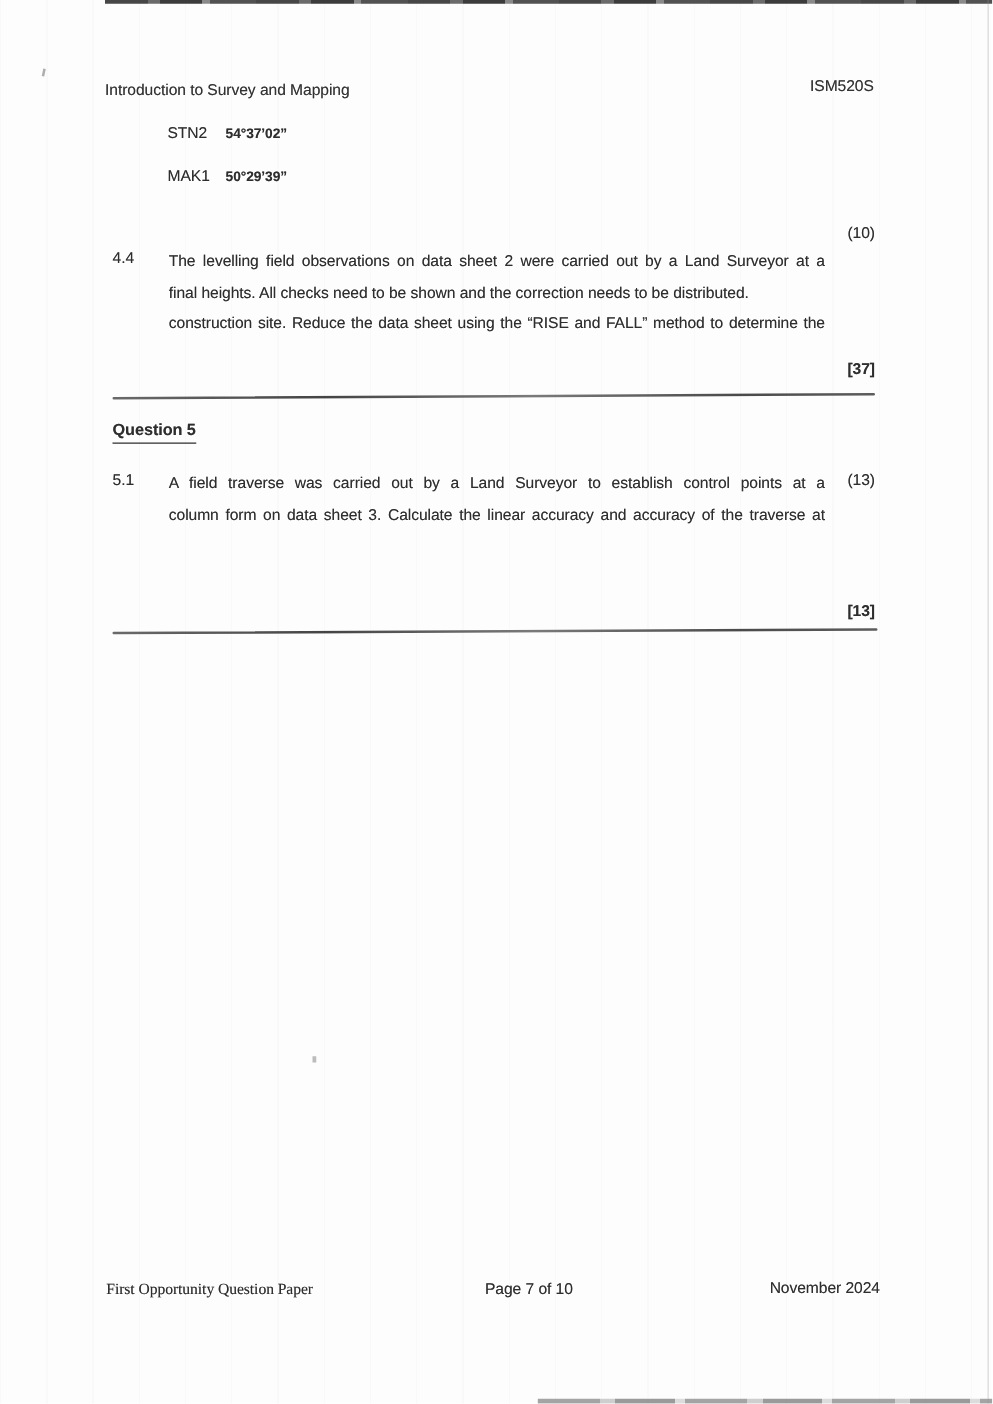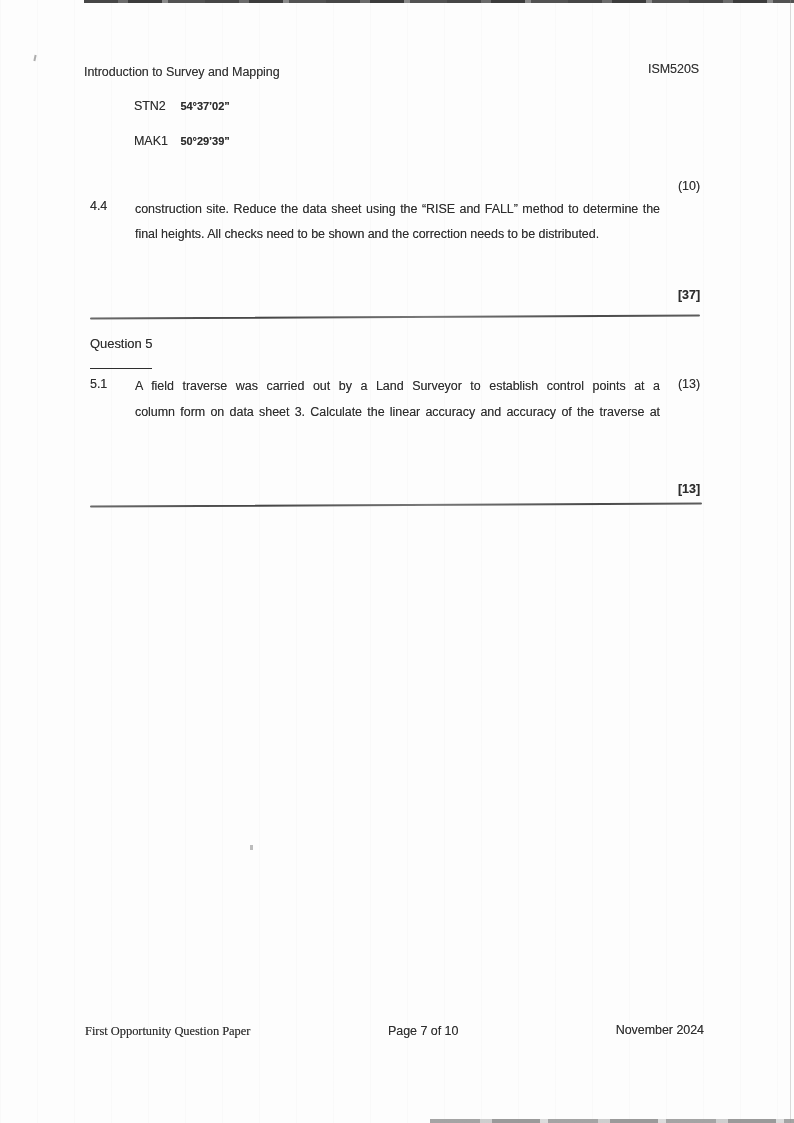--- a/index.html
+++ b/index.html
@@ -99,24 +99,24 @@
     left: 90px;
     height: 2px;
     background: linear-gradient(90deg, #6a6a6a, #444 28%, #7a7a7a 55%, #4a4a4a 82%, #5d5d5d);
     border-radius: 1px;
   }
   .rule-1 { top: 316px; width: 610px; transform: rotate(-0.3deg); }
   .rule-2 { top: 504px; width: 612px; transform: rotate(-0.28deg); }
   
   .question-heading {
     left: 90px; top: 336px;
-    font-weight: normal;
+    font-weight: bold;
     font-size: 13px;
     border-bottom: 1.5px solid #2e2e2e;
-    padding-bottom: 17px;
+    padding-bottom: 3px;
   }
   
   .footer-left   { left: 85px;  top: 1024px; font-family: Liberation Serif, serif; }
   .footer-center { left: 388px; top: 1024px; }
   .footer-right  { right: 90px; top: 1023px; }
 </style>
 </head>
 <body>
 
 <div class="page">
@@ -135,22 +135,23 @@
     <span class="angle">54°37’02”</span>
   </div>
   <div class="txt angle-row angle-row-1">
     <span class="station">MAK1</span>
     <span class="angle">50°29’39”</span>
   </div>
 
   <div class="txt marks-right marks-10">(10)</div>
   <div class="txt item-number q44-number">4.4</div>
   <div class="item-body q44-body">
+    <div class="line">The levelling field observations on data sheet 2 were carried out by a Land Surveyor at a</div>
+    <div class="line last">final heights. All checks need to be shown and the correction needs to be distributed.</div>
     <div class="line">construction site. Reduce the data sheet using the “RISE and FALL” method to determine the</div>
-    <div class="line last">final heights. All checks need to be shown and the correction needs to be distributed.</div>
   </div>
   <div class="txt marks-right total-marks total-37">[37]</div>
 
   <div class="rule rule-1"></div>
 
   <div class="txt question-heading">Question 5</div>
 
   <div class="txt marks-right marks-13">(13)</div>
   <div class="txt item-number q51-number">5.1</div>
   <div class="item-body q51-body">

